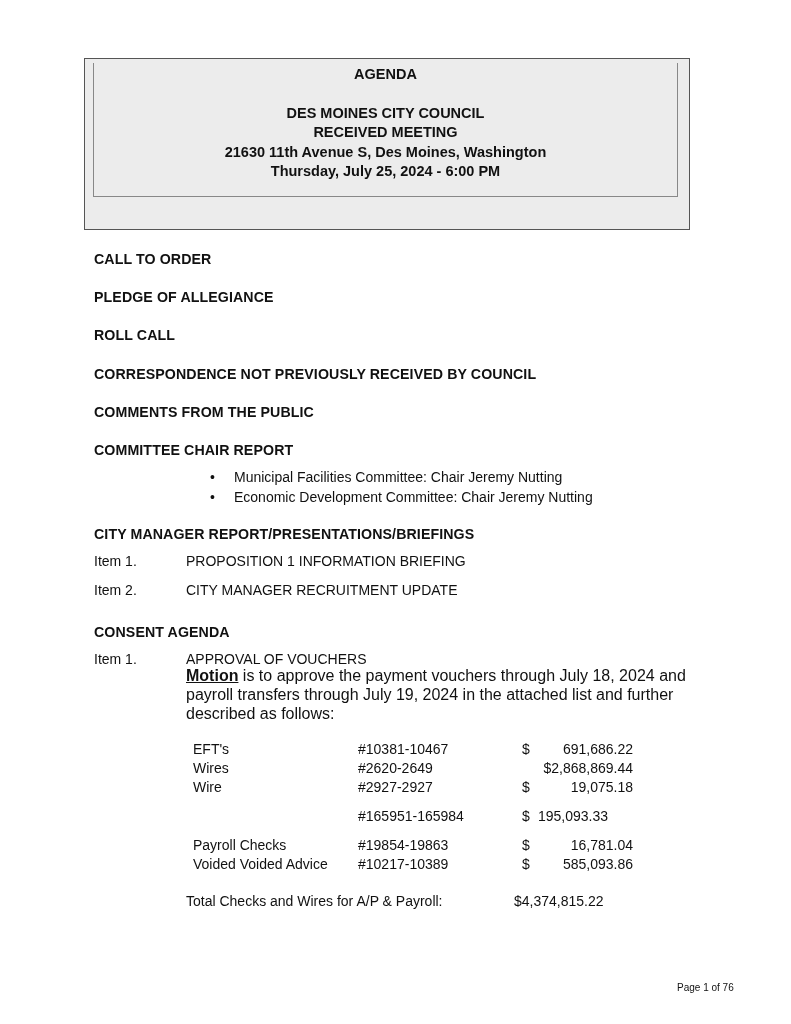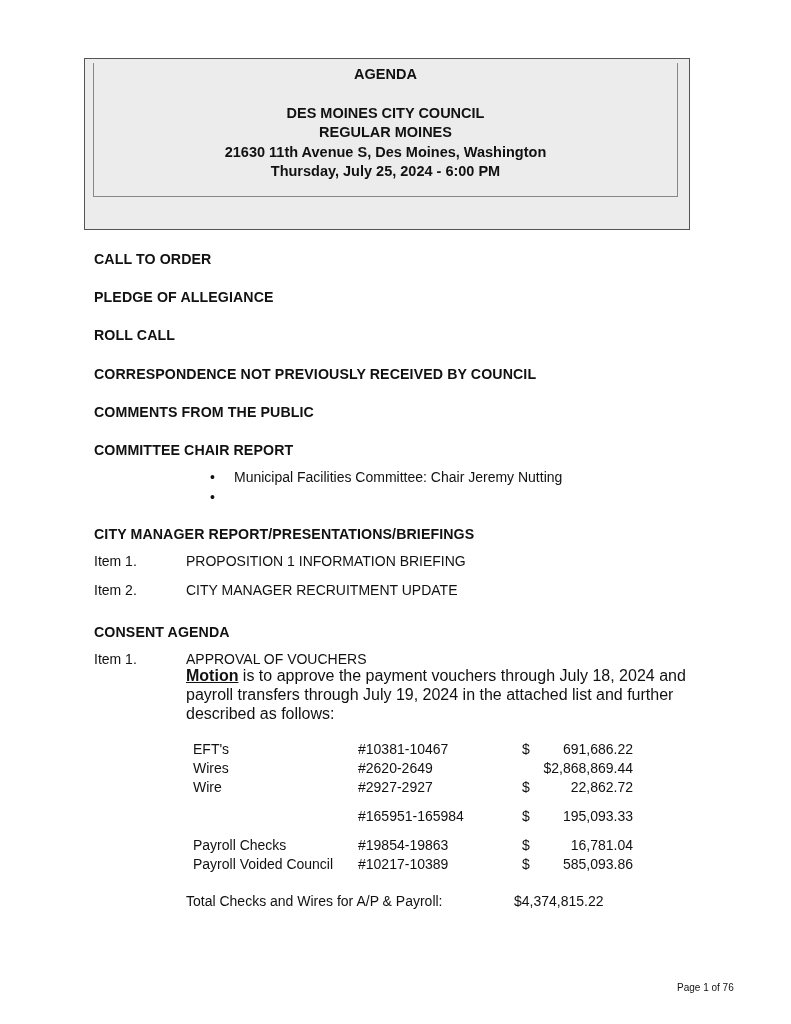--- a/index.html
+++ b/index.html
@@ -46,40 +46,41 @@
   .page-num { position: absolute; left: 677px; top: 982px; font-size: 10px; }
 </style>
 </head>
 <body>
 
 <div class="header-box">
   <div class="header-inner">
     <div class="t1">AGENDA</div>
     <div class="gap"></div>
     <div>DES MOINES CITY COUNCIL</div>
-    <div>REGULAR MOINES</div>
+    <div>RECEIVED MEETING</div>
     <div>21630 11th Avenue S, Des Moines, Washington</div>
     <div>Thursday, July 25, 2024 - 6:00 PM</div>
   </div>
 </div>
 
 <div class="sec" style="top:251px;">CALL TO ORDER</div>
 <div class="sec" style="top:289px;">PLEDGE OF ALLEGIANCE</div>
 <div class="sec" style="top:327px;">ROLL CALL</div>
 <div class="sec" style="top:366px;">CORRESPONDENCE NOT PREVIOUSLY RECEIVED BY COUNCIL</div>
 <div class="sec" style="top:404px;">COMMENTS FROM THE PUBLIC</div>
 <div class="sec" style="top:442px;">COMMITTEE CHAIR REPORT</div>
 
 <div class="bullets" style="top:468px;">
   <div class="b">
     <span class="dot">•</span>
     <span>Municipal Facilities Committee: Chair Jeremy Nutting</span>
   </div>
   <div class="b">
     <span class="dot">•</span>
+    <span>Economic Development Committee: Chair Jeremy Nutting</span>
   </div>
 </div>
 
 <div class="sec" style="top:526px;">CITY MANAGER REPORT/PRESENTATIONS/BRIEFINGS</div>
 
 <div class="item" style="top:553px;">
   <span class="num">Item 1.</span>
   <span class="txt">PROPOSITION 1 INFORMATION BRIEFING</span>
 </div>
 <div class="item" style="top:582px;">
@@ -105,35 +106,35 @@
   <div class="row" style="top:19px;">
     <span class="c1">Wires</span>
     <span class="c2">#2620-2649</span>
     <span class="dollar"></span>
     <span class="amt">$2,868,869.44</span>
   </div>
   <div class="row" style="top:38px;">
     <span class="c1">Wire</span>
     <span class="c2">#2927-2927</span>
     <span class="dollar">$</span>
-    <span class="amt">22,862.72</span>
+    <span class="amt">19,075.18</span>
   </div>
   <div class="row" style="top:58px; height:36px;">
     <span class="c2" style="top:9px;">#165951-165984</span>
     <span class="dollar" style="top:9px;">$</span>
-    <span class="amt" style="top:9px;">195,093.33</span>
+    <span class="amt" style="top:9px;text-align:center;">195,093.33</span>
   </div>
   <div class="row" style="top:96px;">
     <span class="c1">Payroll Checks</span>
     <span class="c2">#19854-19863</span>
     <span class="dollar">$</span>
     <span class="amt">16,781.04</span>
   </div>
   <div class="row" style="top:115px;">
-    <span class="c1">Payroll Voided Council</span>
+    <span class="c1">Voided Voided Advice</span>
     <span class="c2">#10217-10389</span>
     <span class="dollar">$</span>
     <span class="amt">585,093.86</span>
   </div>
 </div>
 
 <div class="total">
   <span class="lbl">Total Checks and Wires for A/P &amp; Payroll:</span>
   <span class="val">$4,374,815.22</span>
 </div>

